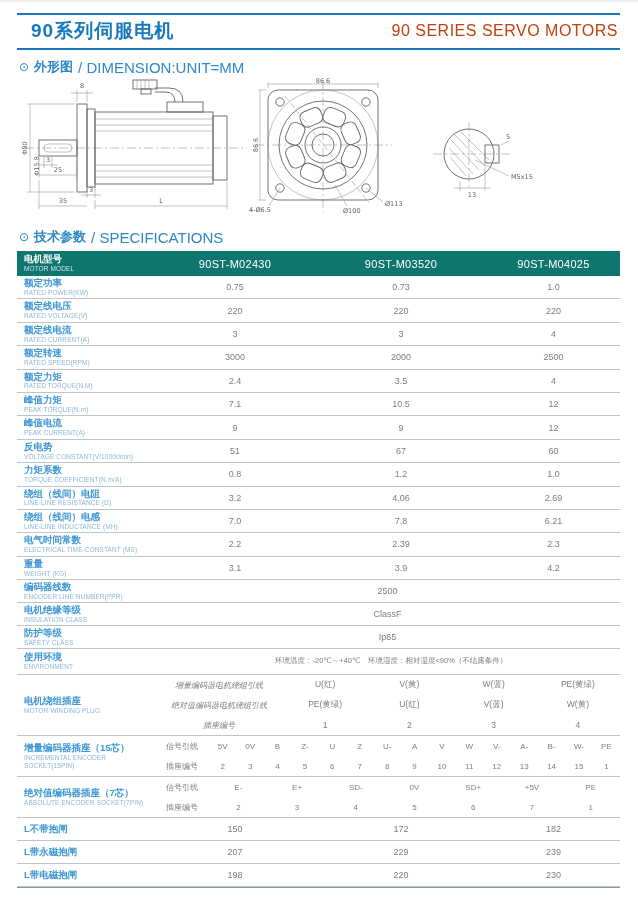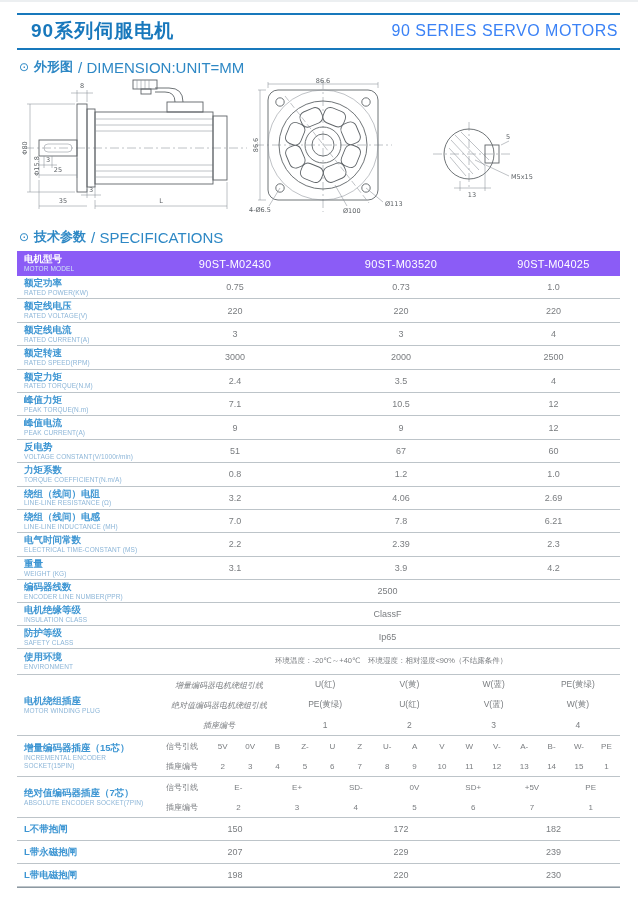--- a/index.html
+++ b/index.html
@@ -10,35 +10,35 @@
   }
   .page{padding:0 18px 0 17px;}
   .scan-edge{height:2px;background:#eceff1;width:100%;}
   
   .header-band{
     margin-top:11px;border-top:2px solid #1878bc;border-bottom:2px solid #1878bc;
     display:flex;justify-content:space-between;align-items:center;
     padding:3px 2px 4px 14px;height:26px;
   }
   .title-cn{color:#1878bc;font-weight:bold;font-size:19px;letter-spacing:1px;}
-  .title-en{color:#3b82f6;font-size:16px;letter-spacing:.5px;}
+  .title-en{color:#c2410c;font-size:16px;letter-spacing:.5px;}
   
   .section-head{display:flex;align-items:center;gap:5px;margin:8px 0 2px 2px;color:#2e88c5;}
   .section-bullet{font-size:12px;line-height:1;}
   .section-cn{font-size:13px;font-weight:bold;}
   .section-en{font-size:15px;}
   
   .diagram-wrap{height:142px;margin-top:2px;}
   .diagram-wrap svg{display:block;}
   .dstroke{stroke:#5f6468;stroke-width:.9;fill:none;}
   .dthin{stroke:#8a9096;stroke-width:.55;fill:none;}
   .dtext{fill:#5a5f63;font-size:6.5px;font-family:"DejaVu Sans",sans-serif;}
   
   .spec-table{margin-top:5px;border-bottom:1px solid #8d99a2;}
-  .thead{background:#8b5cf6;display:flex;align-items:center;height:25px;}
+  .thead{background:#0f766e;display:flex;align-items:center;height:25px;}
   .thead .tlabel .cn{color:#ffffff;}
   .thead .tlabel .en{color:#cfe4f4;}
   .model{color:#ffffff;font-size:11px;text-align:center;letter-spacing:.3px;}
   .trow{display:flex;align-items:center;min-height:21px;border-bottom:1px solid #bdc4c9;}
   .tlabel{width:138px;box-sizing:border-box;padding:2px 0 2px 7px;display:flex;flex-direction:column;line-height:1.15;}
   .tlabel .cn{font-size:9.5px;font-weight:bold;color:#3e96d3;}
   .tlabel .en{font-size:6.5px;color:#8db6d8;letter-spacing:.1px;}
   .dval{font-size:9px;color:#7a7d80;text-align:center;}
   .c1{width:160px;} .c2{width:172px;} .c3{flex:1;}
   .full{flex:1;}

